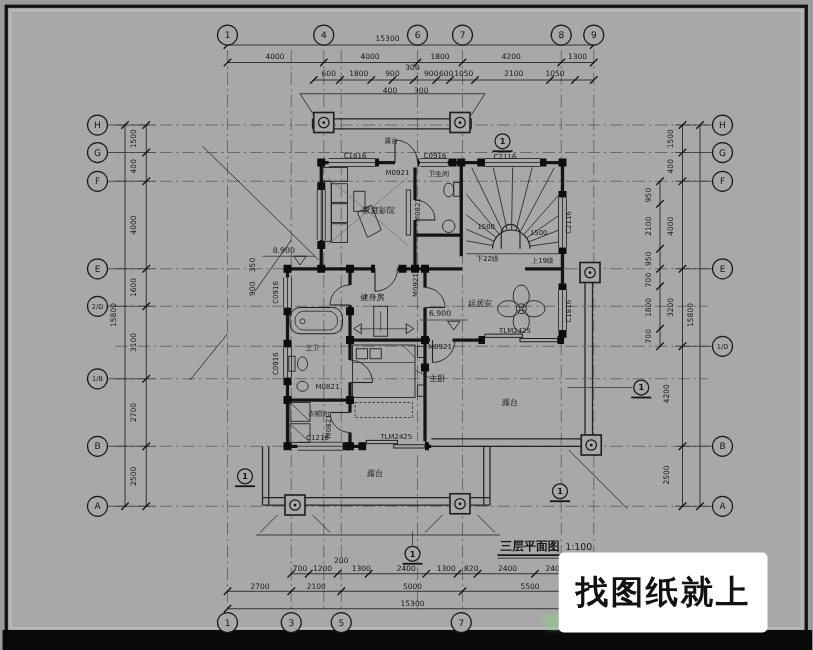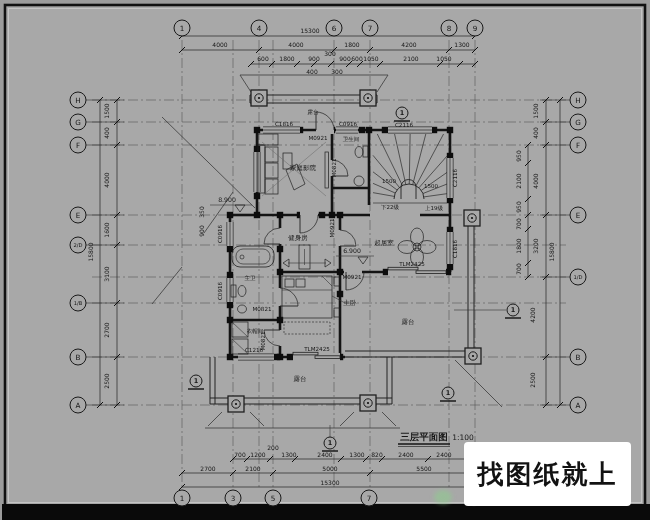--- a/index.html
+++ b/index.html
@@ -2,21 +2,21 @@
 <html><head>
 <meta charset="utf-8">
 <style>
   html,body{margin:0;padding:0;background:#9c9c9c;}
   .stage{position:relative;width:650px;height:520px;overflow:hidden;background:#9c9c9c;
          font-family:"DejaVu Sans","Liberation Sans",sans-serif;}
   svg{position:absolute;left:0;top:0;}
   svg text{font-family:"DejaVu Sans","Liberation Sans",sans-serif;fill:#161616;}
   .watermark{position:absolute;left:447px;top:442px;width:167px;height:64px;background:#ffffff;
              border-radius:4px;display:flex;flex-direction:column;align-items:center;justify-content:center;
-             line-height:1.02;z-index:5;margin-left:17px;}
+             line-height:1.02;z-index:5;}
   .wm1{font-size:26px;font-weight:bold;color:#121212;letter-spacing:2px;white-space:nowrap;}
   .wm2{font-size:19px;font-weight:bold;letter-spacing:0px;white-space:nowrap;}
   .smudge{position:absolute;left:434px;top:490px;width:18px;height:14px;background:#8bd18b;opacity:.5;
           border-radius:50%;filter:blur(2px);z-index:4;}
 </style>
 </head>
 <body>
 
 <div class="stage">
   <svg id="plan" width="650" height="520" viewBox="0 0 650 520">

